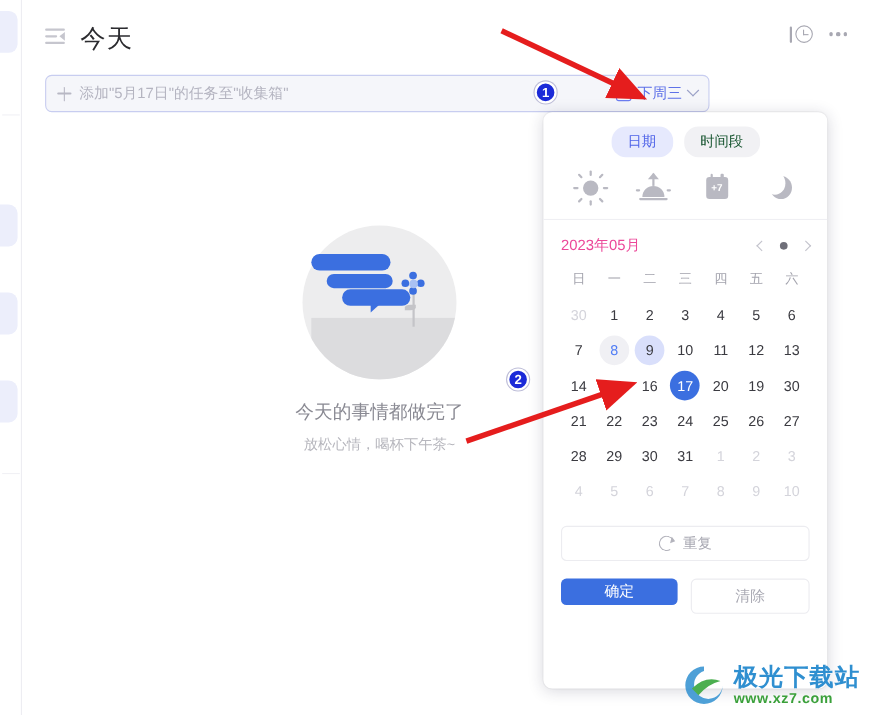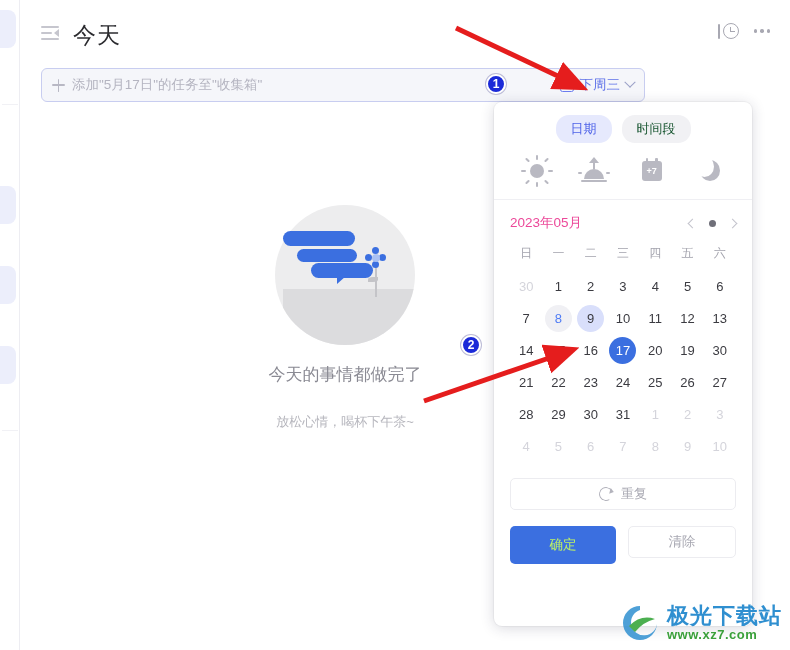--- a/index.html
+++ b/index.html
@@ -109,21 +109,21 @@
   .illus .cloud3 { position: absolute; left: 36px; top: 58px; width: 62px; height: 15px; background: #3b6fe0; border-radius: 8px; }
   .illus .cloudtip {
     position: absolute; left: 62px; top: 71px; width: 0; height: 0;
     border-left: 9px solid #3b6fe0; border-bottom: 8px solid transparent;
   }
   .illus .stem { position: absolute; left: 100px; top: 52px; width: 2px; height: 40px; background: #c4c4c8; }
   .illus .petal { position: absolute; width: 7px; height: 7px; border-radius: 50%; background: #3b6fe0; }
   .illus .core { position: absolute; left: 97px; top: 49px; width: 8px; height: 8px; border-radius: 50%; background: #a9c1f3; }
   .illus .leaf { position: absolute; left: 93px; top: 72px; width: 10px; height: 5px; border-radius: 50% 0 50% 0; background: #c4c4c8; }
   .empty-title { margin-top: 18px; font-size: 17px; color: #8a8a93; }
-  .empty-sub { margin-top: 27px; font-size: 13px; color: #b6b6bd; }
+  .empty-sub { margin-top: 9px; font-size: 13px; color: #b6b6bd; }
 
   
   .popup {
     position: absolute; left: 494px; top: 102px; width: 258px; height: 524px;
     background: #ffffff; border-radius: 8px;
     box-shadow: 0 2px 14px rgba(40,40,70,.18), 0 0 0 1px rgba(0,0,0,.035);
   }
   .seg-row { display: flex; justify-content: center; gap: 10px; padding-top: 13px; }
   .seg {
     padding: 5px 15px; border-radius: 13px; font-size: 13px; cursor: pointer;
@@ -203,21 +203,21 @@
   .oi.alarm::before { left: -1.5px; transform: rotate(-28deg); }
   .oi.alarm::after  { right: -1.5px; transform: rotate(28deg); }
   .oi.rep { border: 1.5px solid #b3b3bc; border-radius: 50%; border-right-color: transparent; transform: rotate(15deg); }
   .oi.rep::after {
     content:""; position:absolute; right: -1px; top: -1px; width: 0; height: 0;
     border-left: 4px solid #b3b3bc; border-top: 3px solid transparent; border-bottom: 3px solid transparent;
   }
 
   .actions { display: flex; gap: 12px; padding: 16px 16px 0 16px; }
   .btn-primary {
-    flex: 1; height: 38px; background: #3b6fe0; color: #bef264; border-radius: 5px;
+    flex: 1; height: 24px; background: #3b6fe0; color: #ffffff; border-radius: 5px;
     display: flex; align-items: center; justify-content: center; font-size: 13.5px; cursor: pointer;
   }
   .btn-ghost {
     flex: 1; height: 32px; background: #fff; color: #a8a8b2; border: 1px solid #ececf0; border-radius: 5px;
     display: flex; align-items: center; justify-content: center; font-size: 13.5px; cursor: pointer;
   }
 
   
   .anno { position: absolute; left: 0; top: 0; width: 790px; height: 650px; pointer-events: none; }
   .badge {

